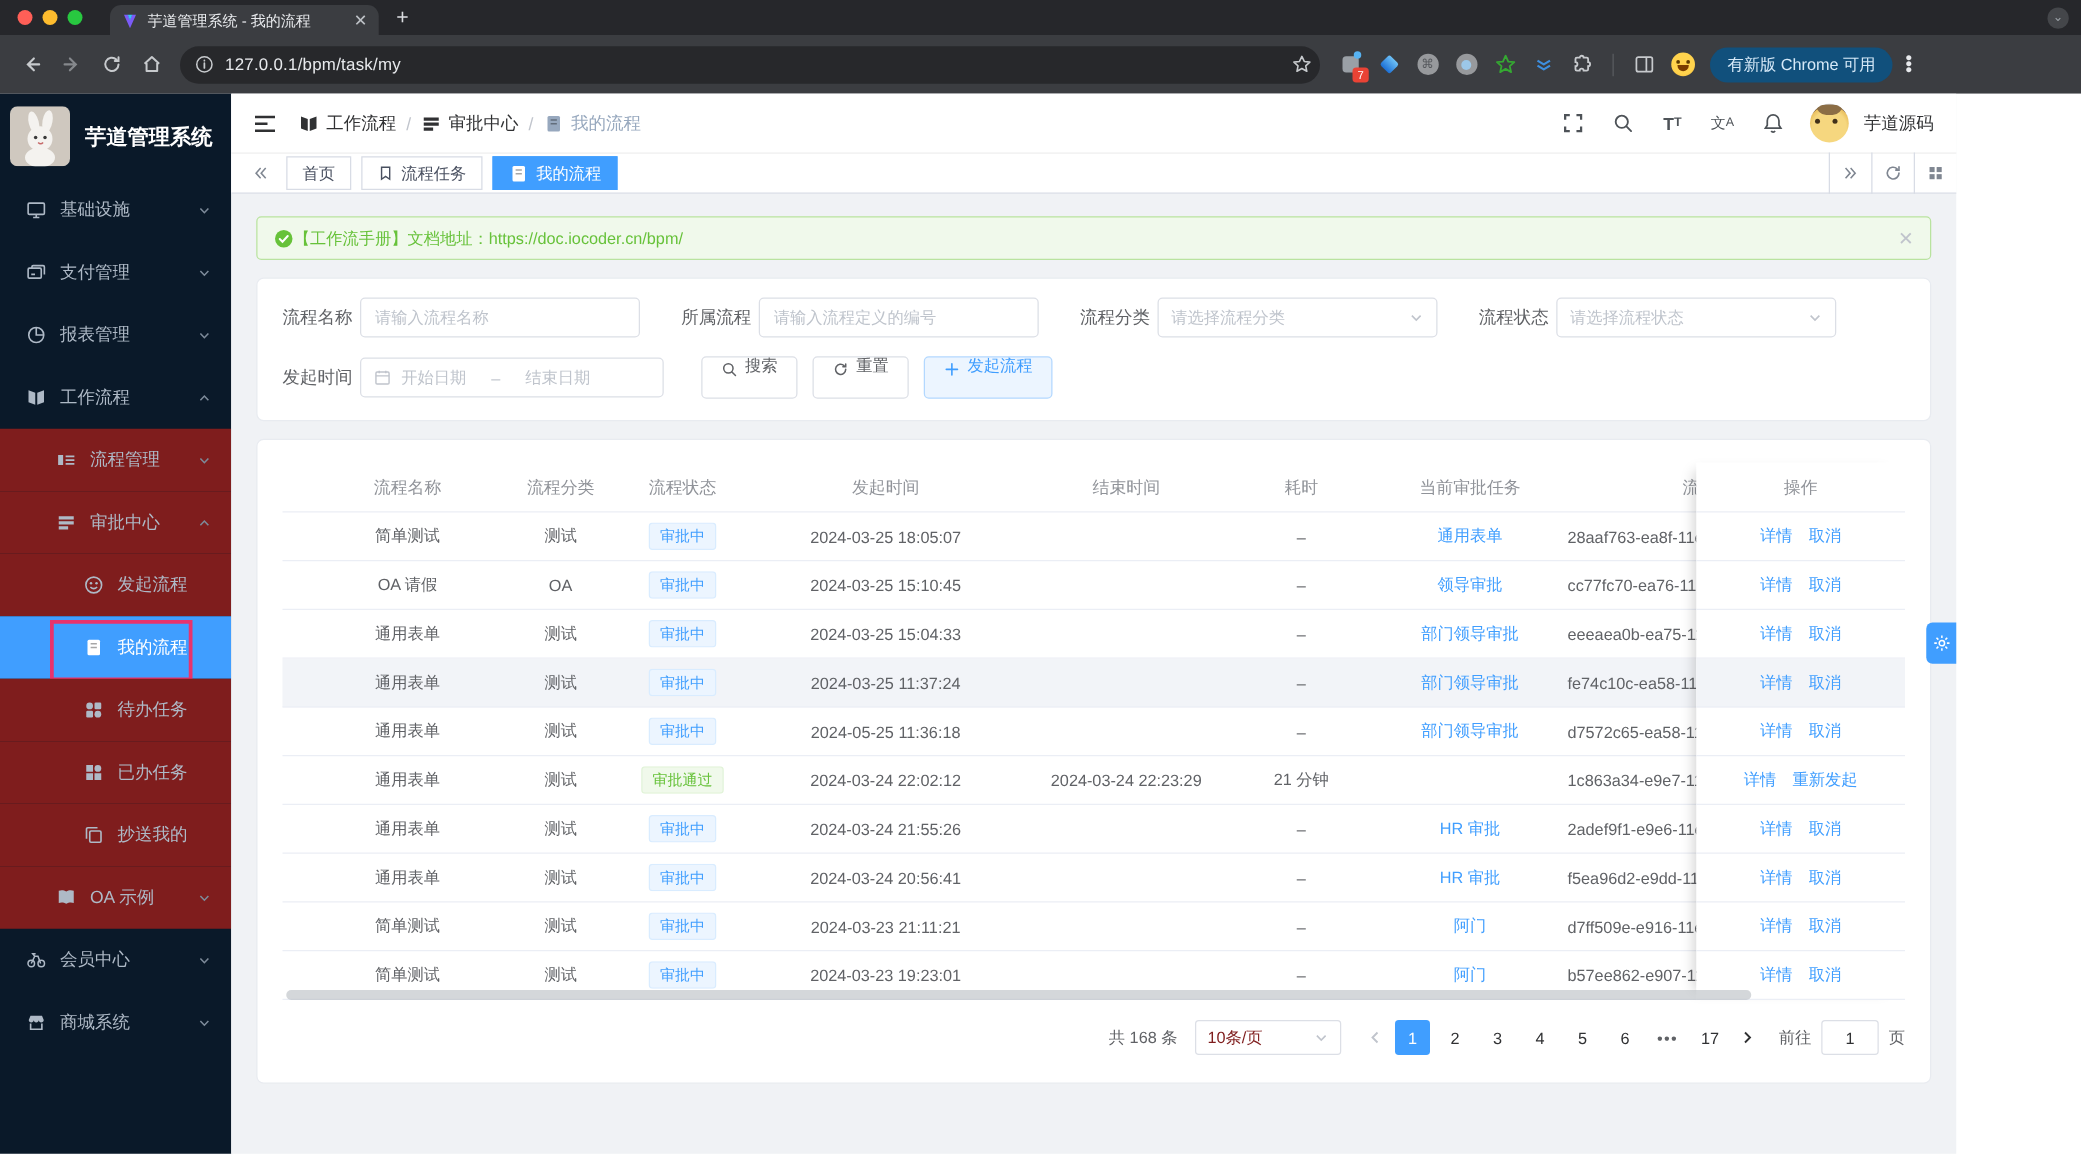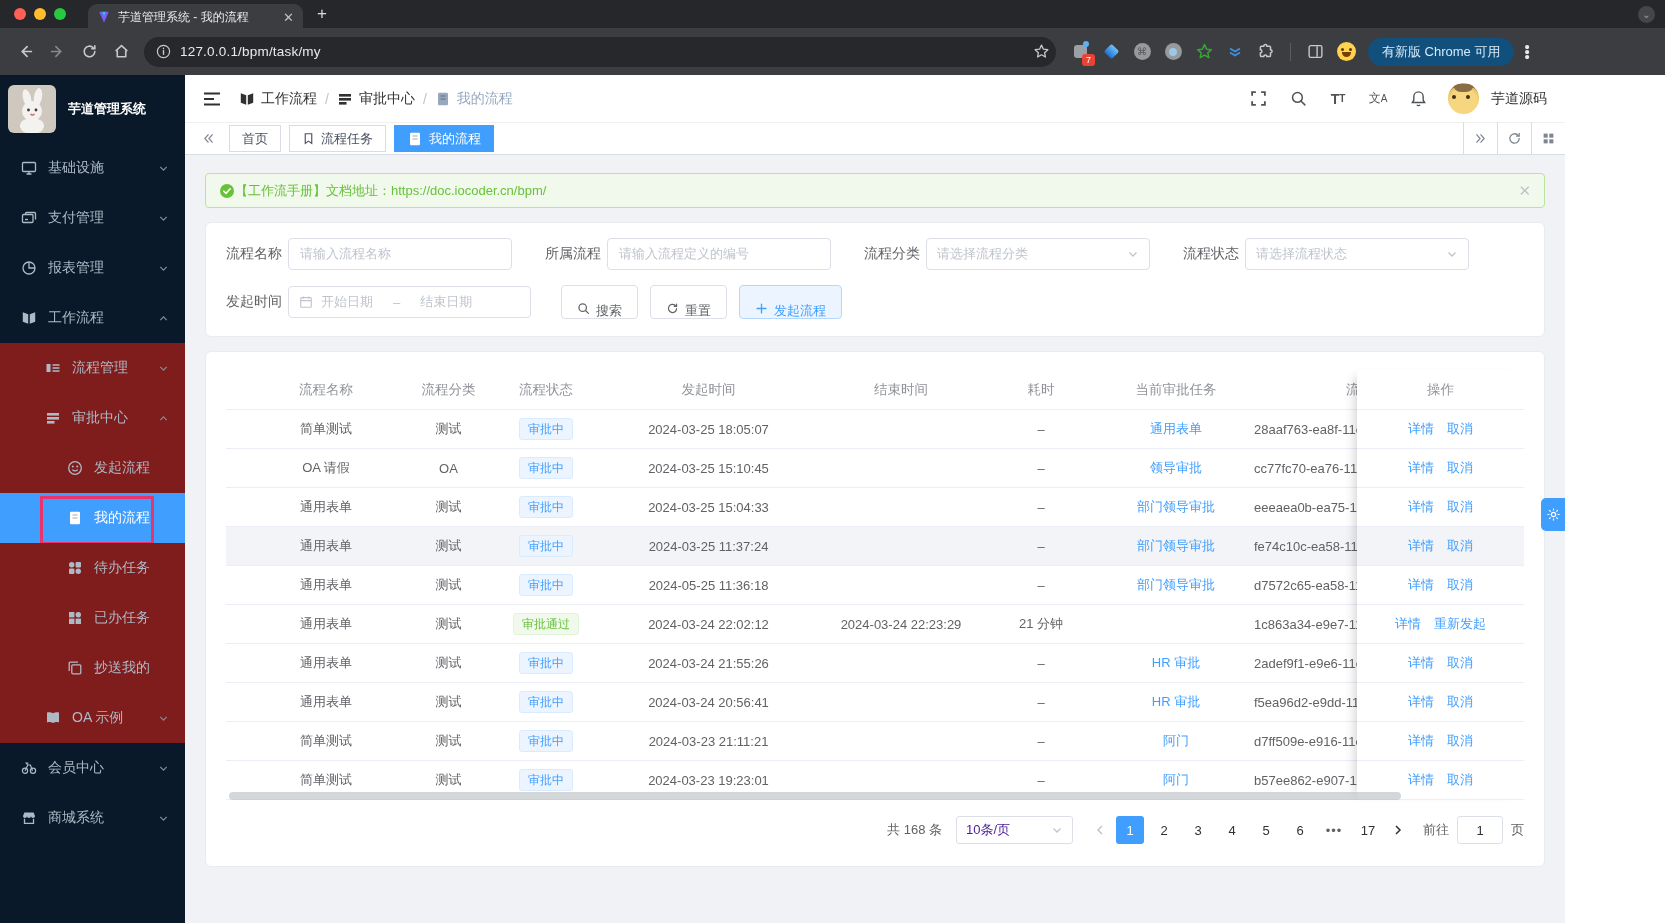--- a/index.html
+++ b/index.html
@@ -33,21 +33,21 @@
 .emoji:before{content:"";position:absolute;left:4px;top:6px;width:3px;height:3px;border-radius:50%;background:#5c3a00;box-shadow:8px 0 0 #5c3a00}
 .emoji:after{content:"";position:absolute;left:5px;top:10px;width:9px;height:5px;border-radius:0 0 9px 9px;background:#7a3d00}
 .update-pill{height:28px;background:#11507c;color:#d6e9f8;font-size:13px;border:none;border-radius:14px;padding:0 14px;margin-left:10px;display:flex;align-items:center;cursor:pointer;white-space:nowrap}
 .kebab{color:#e8eaed;font-size:15px;letter-spacing:0;margin-left:8px;cursor:pointer;line-height:5px;text-align:center}
 
 #app{position:absolute;left:0;top:75px;width:1665px;height:848px}
 #rightgap{position:absolute;left:1565px;top:0;width:100px;height:848px;background:#fff}
 
 #sidebar{position:absolute;left:0;top:0;width:185px;height:848px;background:#0a1929;overflow:hidden}
 .logo{display:flex;align-items:center;gap:12px;height:68px;padding:0 8px}
-.logo-title{color:#fff;font-size:13px;font-weight:bold;white-space:nowrap}
+.logo-title{color:#fff;font-size:17px;font-weight:bold;white-space:nowrap}
 .sb-item{position:relative;height:50px;display:flex;align-items:center;color:#aeb9c6;font-size:14px;cursor:pointer}
 .sb-item.sub{background:#7f1d1d}
 .sb-item .sb-ico{width:17px;height:17px;margin-right:11px;flex:none;display:flex;align-items:center;justify-content:center}
 .sb-item.lvl1{padding-left:20px}.sb-item.lvl2{padding-left:44px}.sb-item.lvl3{padding-left:66px}
 .sb-chev{margin-left:auto;margin-right:16px;color:#7d8a99;display:flex}
 .sb-item.active{background:#409eff;color:#fff}
 .sb-item.boxed:after{content:"";position:absolute;left:40px;top:3px;width:108px;height:43px;border:3px solid #e8336d;pointer-events:none}
 
 #main{position:absolute;left:185px;top:0;width:1380px;height:848px;background:#f0f2f5}
 #appheader{height:47px;background:#fff;display:flex;align-items:center;padding:0 18px;gap:10px}
@@ -81,21 +81,21 @@
 .f-row+.f-row{margin-top:15px}
 .f-group{display:flex;align-items:center;margin-right:33px}
 .f-group:last-child{margin-right:0}
 .f-label{width:62px;flex:none;font-size:14px;color:#606266}
 .f-input{width:224px;height:32px;border:1px solid #dcdfe6;border-radius:4px;padding:0 11px;font-size:13px;color:#606266;outline:none;background:#fff;font-family:Liberation Mono, monospace}
 .f-input::placeholder{color:#bfc4cc}
 .f-select{width:224px;height:32px;border:1px solid #dcdfe6;border-radius:4px;display:flex;align-items:center;padding:0 10px;cursor:pointer;background:#fff}
 .f-select .ph{font-size:13px;color:#bfc4cc;flex:1}
 .f-range{width:243px;height:32px;border:1px solid #dcdfe6;border-radius:4px;display:flex;align-items:center;padding:0 10px;gap:8px;background:#fff;cursor:pointer}
 .f-range .ph{font-size:13px;color:#bfc4cc}
-.btn{height:20px;border:1px solid #dcdfe6;border-radius:4px;background:#fff;color:#606266;font-size:13px;display:inline-flex;align-items:flex-start;gap:6px;padding:16px 15px;cursor:pointer;font-family:inherit}
+.btn{height:20px;border:1px solid #dcdfe6;border-radius:4px;background:#fff;color:#606266;font-size:13px;display:inline-flex;align-items:flex-end;gap:6px;padding:16px 15px;cursor:pointer;font-family:inherit}
 .btn+.btn{margin-left:12px}
 .btn.plain-primary{background:#ecf5ff;border-color:#b3d8ff;color:#409eff}
 .btns{margin-left:30px;display:flex;align-items:center}
 
 #table-card{margin-top:14px;height:516px;position:relative;padding:18px 20px 0;overflow:hidden}
 .t-row{display:flex;align-items:center;height:39px;border-bottom:1px solid #ebeef5;font-size:13px;color:#606266}
 .t-row.head{height:40px;color:#909399;font-size:13.5px}
 .t-row.hl{background:#f2f4f8}
 .tc{text-align:center;flex:none;overflow:hidden;white-space:nowrap}
 .c-sp{width:30px}.c-name{width:140px}.c-cat{width:105px}.c-status{width:90px}.c-start{width:235px}.c-end{width:150px}.c-dur{width:130px}.c-task{width:140px}
@@ -108,21 +108,21 @@
 
 #op-col{position:absolute;top:18px;right:20px;width:167px;height:430px;background:#fff;box-shadow:-9px 0 10px -7px rgba(0,0,0,.18)}
 .op-cell{height:39px;display:flex;align-items:center;justify-content:center;gap:13px;border-bottom:1px solid #ebeef5;font-size:13px}
 .op-cell.head{height:40px;color:#909399;font-size:13.5px}
 .op-cell.hl{background:#f2f4f8}
 #hscroll{position:absolute;left:23px;top:440px;width:1172px;height:8px;border-radius:4px;background:#b8bcc2;opacity:.6}
 
 #pager{position:absolute;right:20px;top:464px;display:flex;align-items:center;font-size:13px;color:#606266}
 .pg-total{margin-right:14px}
 .pg-size{width:117px;height:28px;border:1px solid #dcdfe6;border-radius:3px;display:flex;align-items:center;padding:0 9px;margin-right:14px;cursor:pointer}
-.pg-size span{flex:1;color:#4c1d95}
+.pg-size span{flex:1;color:#7f1d1d}
 .pg-arrow{width:26px;height:28px;display:flex;align-items:center;justify-content:center;cursor:pointer;color:#303133}
 .pg-arrow.disabled{color:#c0c4cc;cursor:default}
 .pg-num{min-width:28px;height:28px;display:flex;align-items:center;justify-content:center;margin:0 3px;border-radius:3px;cursor:pointer;color:#303133}
 .pg-num.active{background:#409eff;color:#fff}
 .pg-num.more{color:#606266;letter-spacing:1px}
 .pg-goto{margin-left:12px;display:flex;align-items:center;gap:8px}
 .pg-input{width:46px;height:28px;border:1px solid #dcdfe6;border-radius:3px;text-align:center;font-size:13px;color:#303133;outline:none;font-family:inherit}
 
 #float-gear{position:absolute;left:1541px;top:498px;width:24px;height:33px;background:#409eff;border-radius:5px 0 0 5px;display:flex;align-items:center;justify-content:center;cursor:pointer;z-index:50}
 </style>

